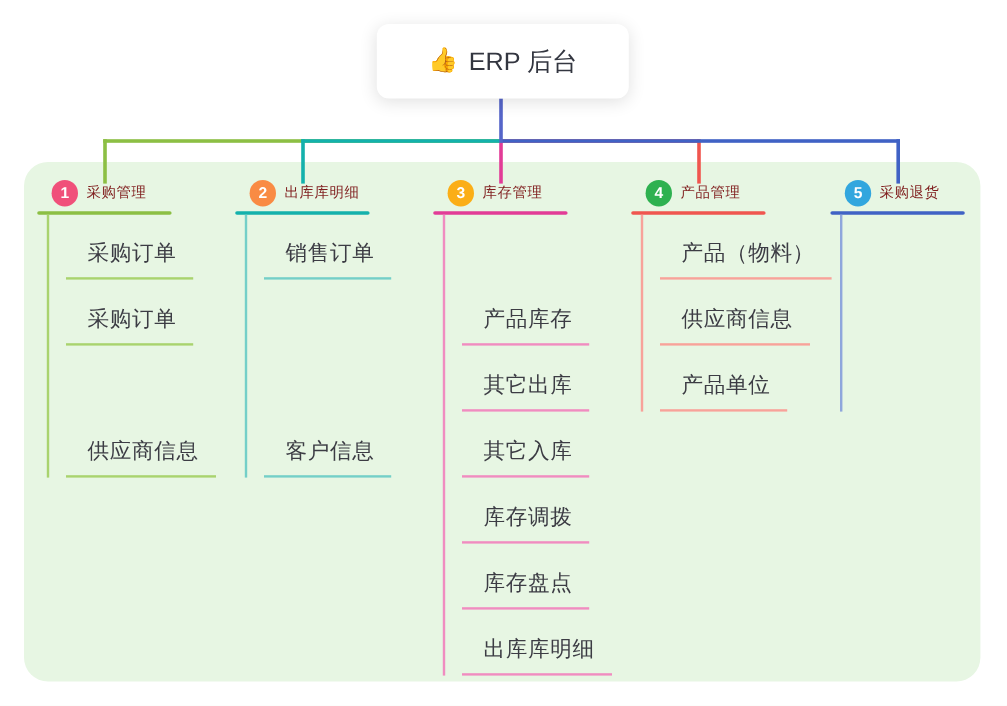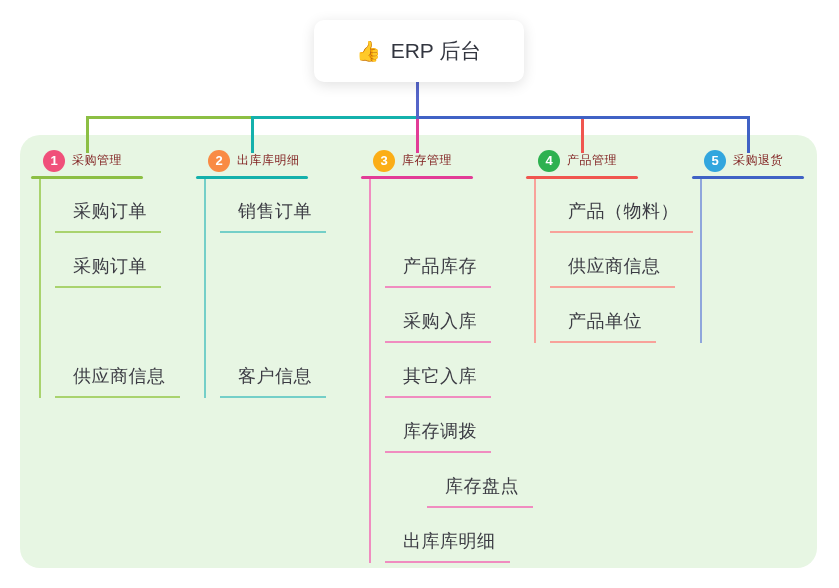--- a/index.html
+++ b/index.html
@@ -29,21 +29,21 @@
   .badge { width:22px; height:22px; border-radius:50%; margin-left:12px; margin-right:7px;
            color:#fff; font-size:13px; font-weight:bold; display:flex; align-items:center; justify-content:center; }
   .title-text { font-size:12px; color:#7f1d1d; letter-spacing:.5px; }
   .title-underline { position:absolute; left:0; top:31px; width:112px; height:3px; border-radius:2px; }
 
   .vline { position:absolute; left:8px; top:34px; width:2px; }
 
   .child-row { position:absolute; left:24px; height:38px; width:max-content;
                display:flex; align-items:flex-end; padding:0 14px 8px 18px;
                border-bottom:2px solid; font-size:18px; color:#3C3C44; cursor:pointer; letter-spacing:.5px; }
-  .r0{top:50px;} .r1{top:105px;} .r2{top:160px;} .r3{top:215px;} .r4{top:270px;} .r5{top:325px;margin-left:42px;} .r6{top:380px;}
+  .r0{top:50px;} .r1{top:105px;} .r2{top:160px;} .r3{top:215px;} .r4{top:270px;} .r5{top:325px;} .r6{top:380px;}
 
   
   .b1-badge{background:#F0507A;} .b1-main{background:#8CBF44;} .b1-light{border-color:#A9D36E;background:#A9D36E;}
   .b2-badge{background:#F98B44;} .b2-main{background:#14B1AC;} .b2-light{border-color:#74CFC8;background:#74CFC8;font-family:Liberation Serif, serif;}
   .b3-badge{background:#FBAE17;} .b3-main{background:#E23C97;} .b3-light{border-color:#F08CC0;background:#F08CC0;}
   .b4-badge{background:#2EB150;} .b4-main{background:#F0564F;} .b4-light{border-color:#F8A29A;background:#F8A29A;font-family:Liberation Serif, serif;}
   .b5-badge{background:#32A6DE;} .b5-main{background:#4062C5;} .b5-light{border-color:#8FA6DC;background:#8FA6DC;}
   .child-row.b1-light,.child-row.b2-light,.child-row.b3-light,.child-row.b4-light,.child-row.b5-light{background:transparent;}
 
   .v4 { height:219px; }  .v7 { height:384px; }  .v3 { height:164px; }
@@ -95,21 +95,21 @@
   </div>
 
   <div class="col c3">
     <div class="title-row">
       <span class="badge b3-badge">3</span>
       <span class="title-text">库存管理</span>
     </div>
     <div class="title-underline b3-main"></div>
     <div class="vline v7 b3-light"></div>
     <div class="child-row b3-light r1">产品库存</div>
-    <div class="child-row b3-light r2">采购入库</div>
+    <div class="child-row b3-light r2">其它出库</div>
     <div class="child-row b3-light r3">其它入库</div>
     <div class="child-row b3-light r4">库存调拨</div>
     <div class="child-row b3-light r5">库存盘点</div>
     <div class="child-row b3-light r6">出库库明细</div>
   </div>
 
   <div class="col c4">
     <div class="title-row">
       <span class="badge b4-badge">4</span>
       <span class="title-text">产品管理</span>

